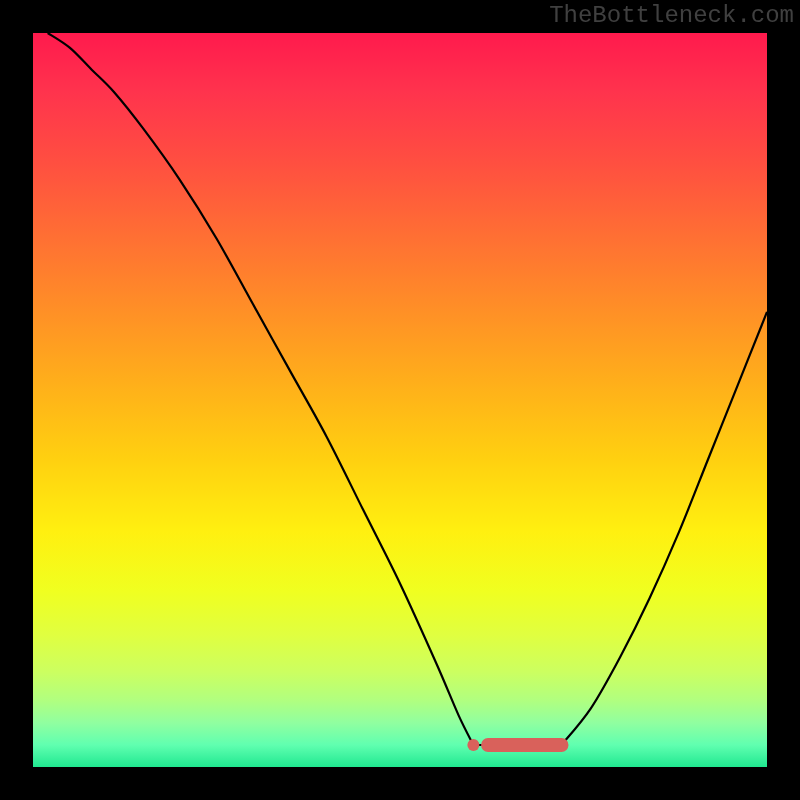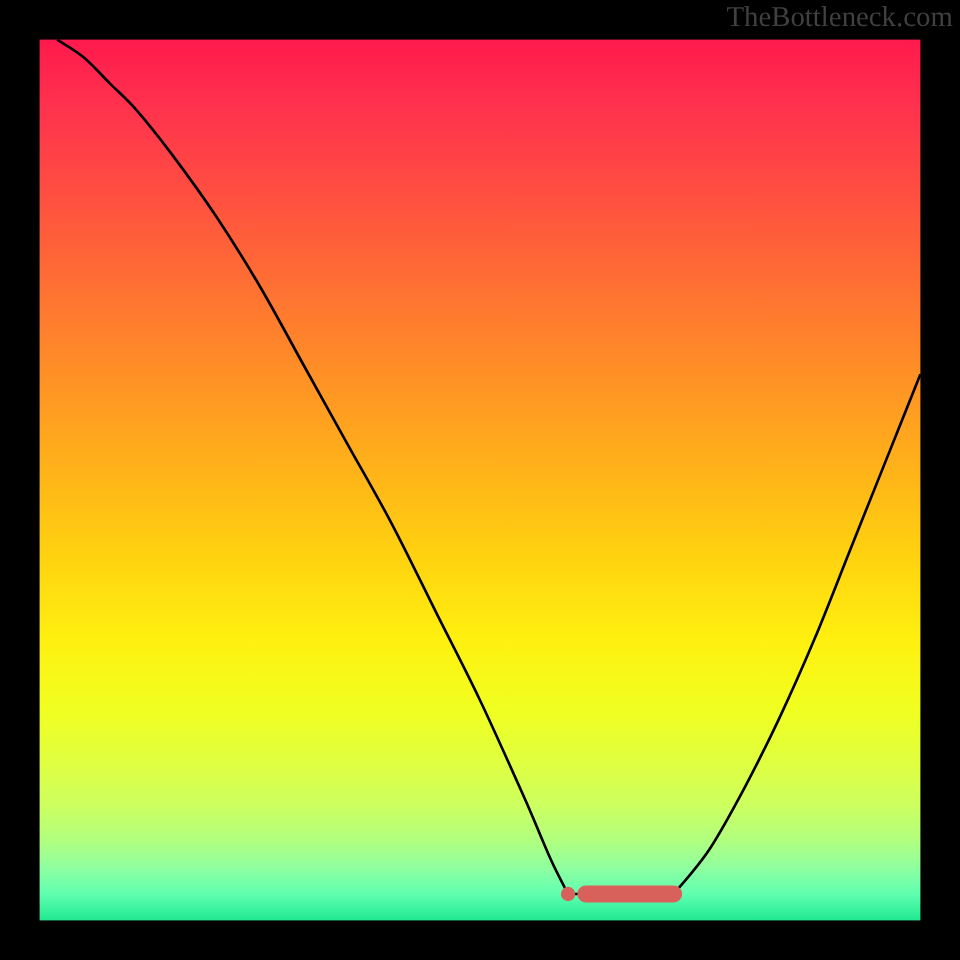--- a/index.html
+++ b/index.html
@@ -2,21 +2,21 @@
 <html><head>
 <meta charset="utf-8">
 <style>
   * { margin: 0; padding: 0; box-sizing: border-box; }
   body { width: 800px; height: 800px; background: #000; position: relative; overflow: hidden; }
   .attribution {
     position: absolute;
     top: 2px;
     right: 6px;
     color: #404040;
-    font-family: Liberation Serif, serif;
+    font-family: Liberation Mono, monospace;
     font-size: 24px;
     z-index: 10;
   }
   .plot-area {
     position: absolute;
     left: 33px;
     top: 33px;
     width: 734px;
     height: 734px;
   }

